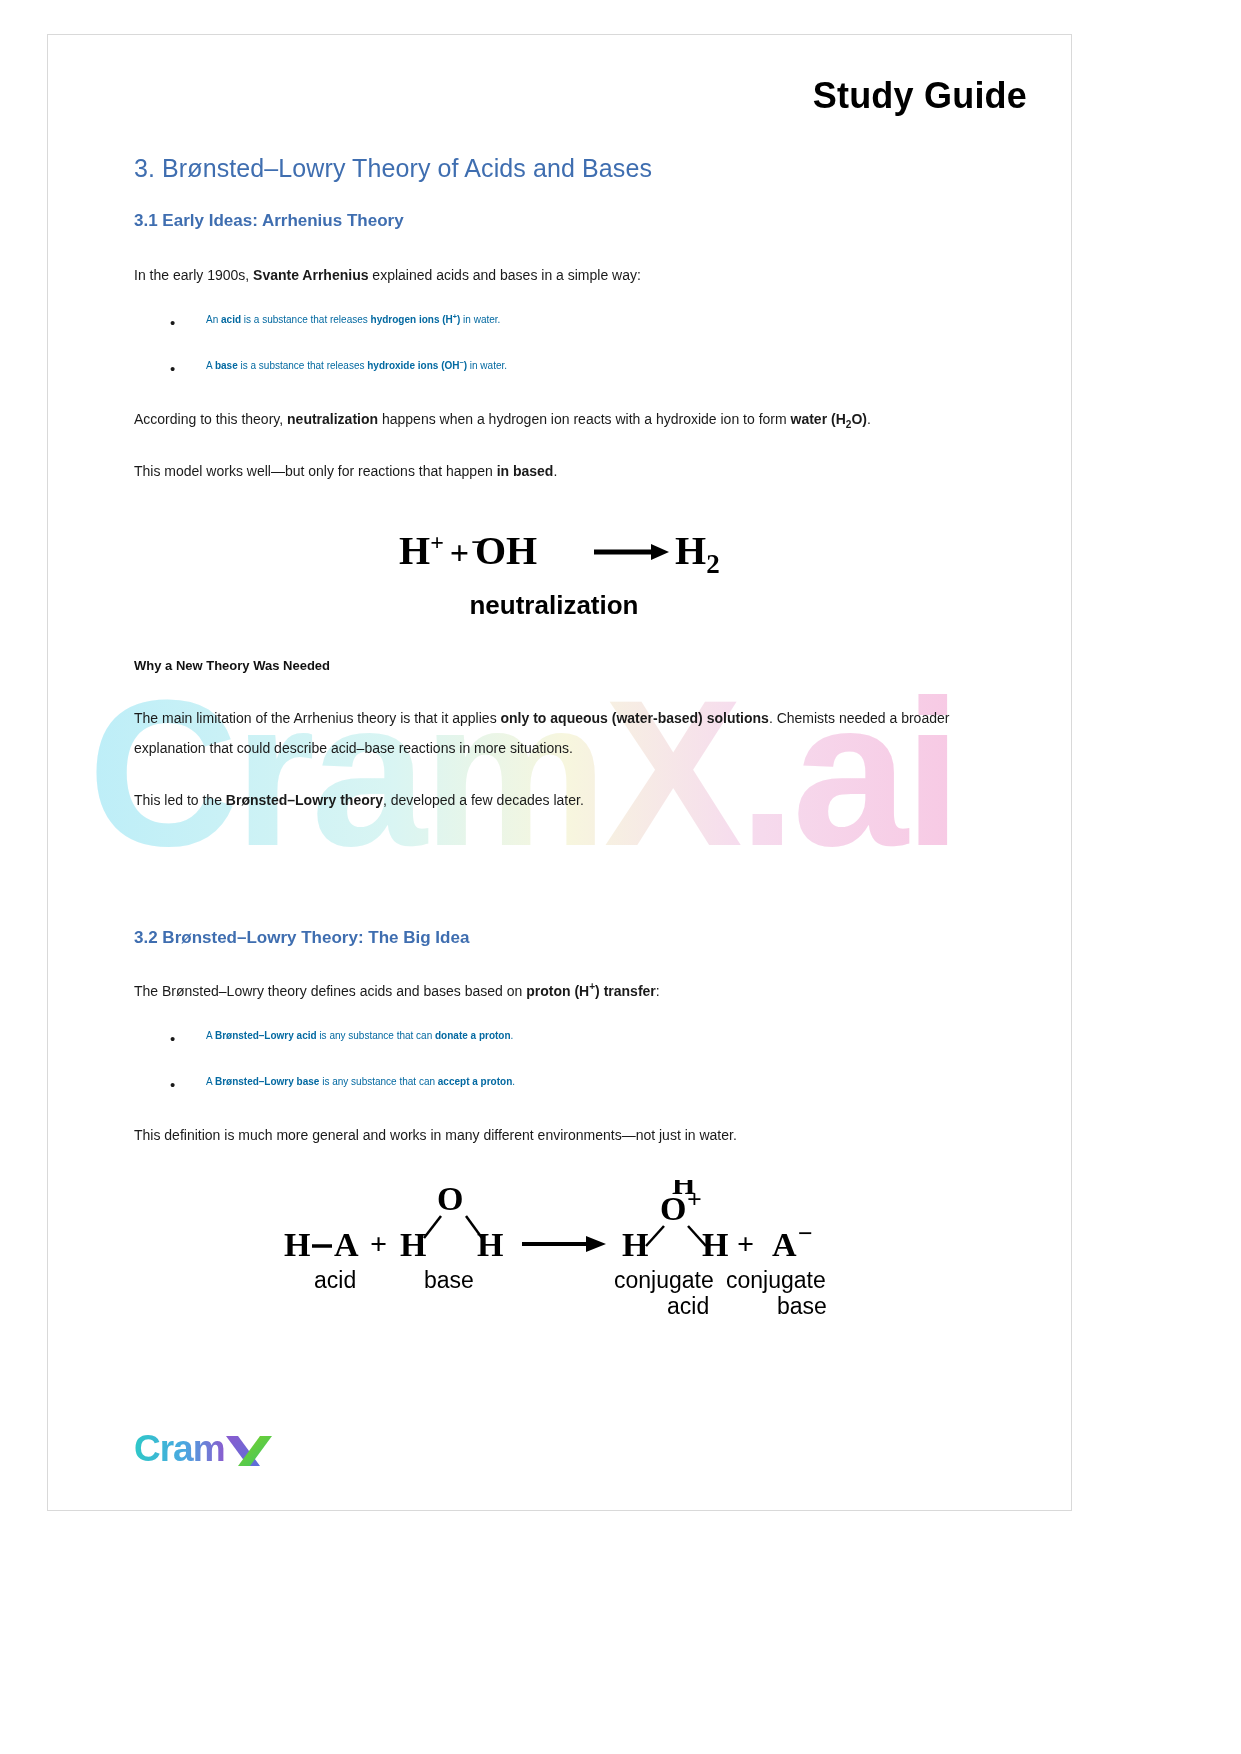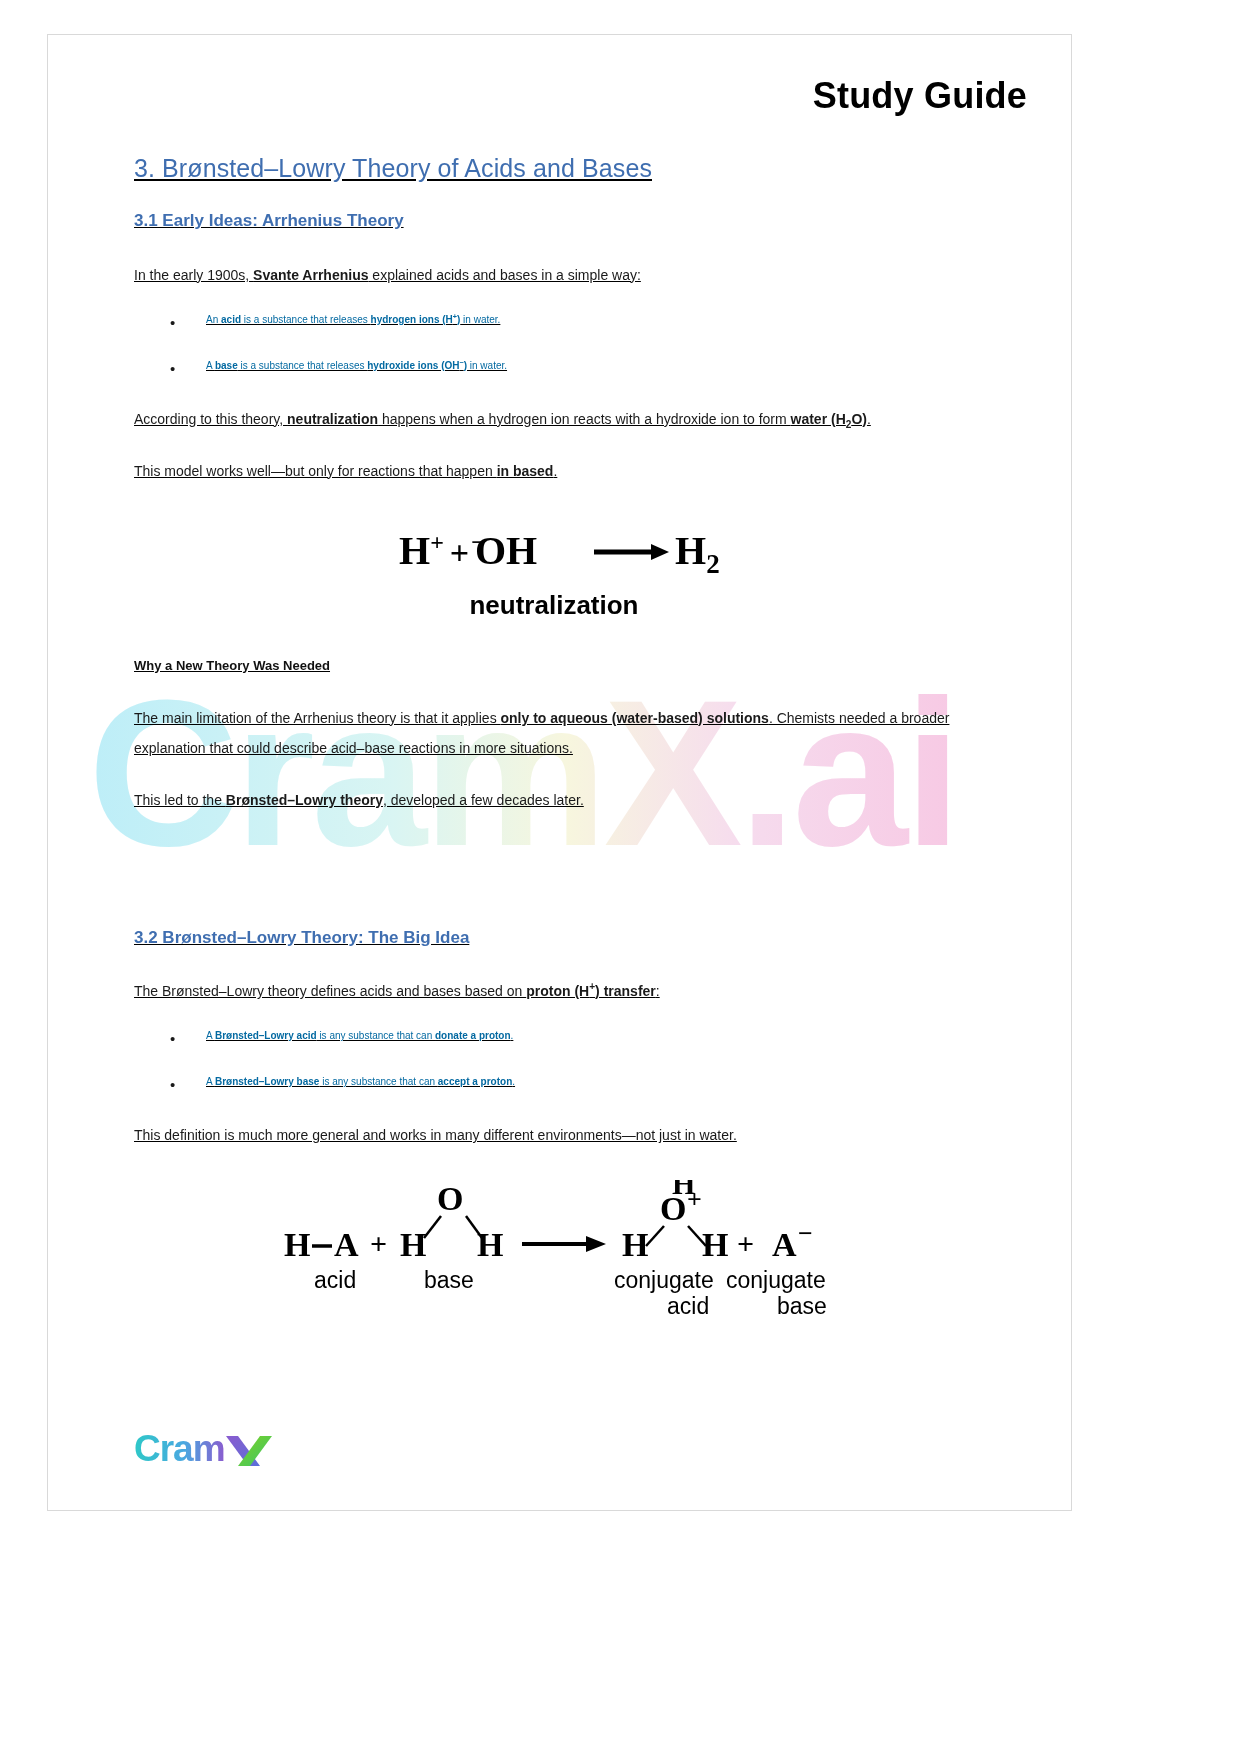--- a/index.html
+++ b/index.html
@@ -58,21 +58,20 @@
     letter-spacing: 0.2px;
   }
 
   
   .content {
     position: absolute;
     left: 86px;
     top: 118px;
     width: 840px;
     z-index: 2;
-    text-decoration: underline;
   }
 
   h1.sec-title {
     font-size: 25px;
     font-weight: normal;
     color: #3f6eb0;
     margin: 0 0 26px 0;
     letter-spacing: 0.1px;
     line-height: 1.25;
   }

